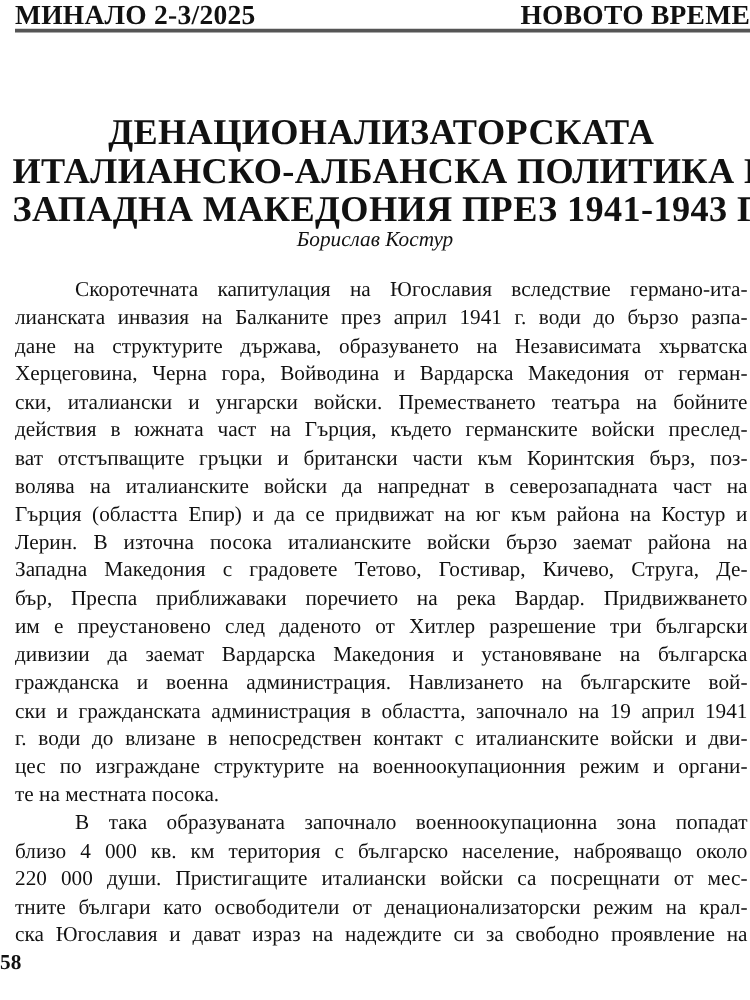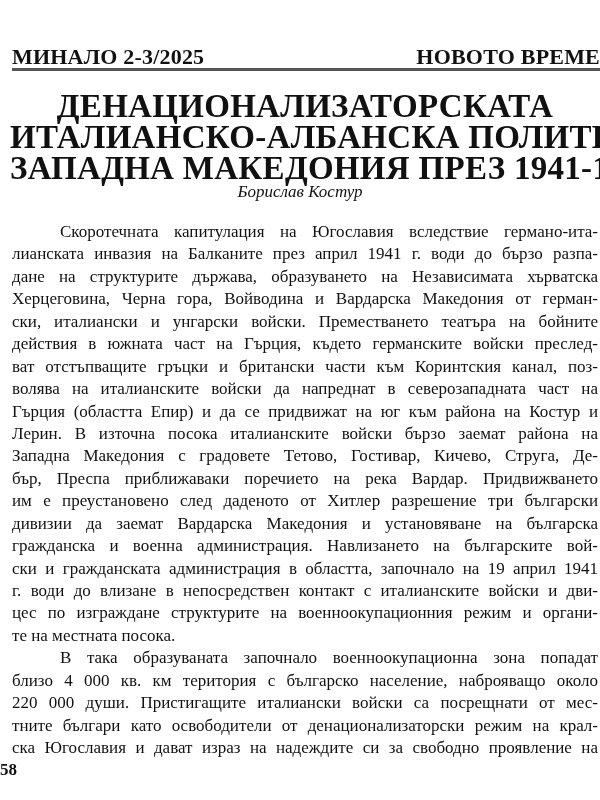--- a/index.html
+++ b/index.html
@@ -1,23 +1,23 @@
 <!DOCTYPE html>
 <html><head>
 <meta charset="utf-8">
 <style>
   html, body { margin: 0; padding: 0; background: #ffffff; }
   body { width: 600px; height: 800px; overflow: hidden; position: relative;
          font-family: "Liberation Serif", "DejaVu Serif", serif; color: #111; }
   .header { position: absolute; left: 12px; right: 0; top: 0; height: 23px;
             border-bottom: 3px solid #555; display: flex; justify-content: space-between;
-            align-items: flex-end; margin-top: 45px; }
+            align-items: flex-end; }
   .header span { font-weight: bold; font-size: 22px; line-height: 22px; letter-spacing: 0.2px; }
   .title { position: absolute; left: 10px; right: 0; top: 91px; text-align: center;
-           font-weight: bold; font-size: 33px; line-height: 31px; letter-spacing: 0.3px; }
+           font-weight: bold; font-size: 29px; line-height: 31px; letter-spacing: 0.3px; }
   .title div { white-space: nowrap; }
   .author { position: absolute; left: 0; right: 0; top: 182px; text-align: center;
             font-style: italic; font-size: 17px; line-height: 20px; }
   .body { position: absolute; left: 12px; width: 586px; top: 221px;
           font-size: 17px; line-height: 22.45px; }
   .line { white-space: nowrap; text-align: justify; text-align-last: justify; height: 22.45px; }
   .line.last { text-align-last: left; }
   .indent { padding-left: 48px; }
   .pagenum { position: absolute; left: 0; right: 0; top: 760px; text-align: left;
              font-weight: bold; font-size: 17px; }
@@ -38,21 +38,21 @@
 
 <div class="author">Борислав Костур</div>
 
 <div class="body">
   <div class="line indent">Скоротечната капитулация на Югославия вследствие германо-ита-</div>
   <div class="line">лианската инвазия на Балканите през април 1941 г. води до бързо разпа-</div>
   <div class="line">дане на структурите държава, образуването на Независимата хърватска</div>
   <div class="line">Херцеговина, Черна гора, Войводина и Вардарска Македония от герман-</div>
   <div class="line">ски, италиански и унгарски войски. Преместването театъра на бойните</div>
   <div class="line">действия в южната част на Гърция, където германските войски преслед-</div>
-  <div class="line">ват отстъпващите гръцки и британски части към Коринтския канал, поз-</div>
+  <div class="line">ват отстъпващите гръцки и британски части към Коринтския бърз, поз-</div>
   <div class="line">волява на италианските войски да напреднат в северозападната част на</div>
   <div class="line">Гърция (областта Епир) и да се придвижат на юг към района на Костур и</div>
   <div class="line">Лерин. В източна посока италианските войски бързо заемат района на</div>
   <div class="line">Западна Македония с градовете Тетово, Гостивар, Кичево, Струга, Де-</div>
   <div class="line">бър, Преспа приближаваки поречието на река Вардар. Придвижването</div>
   <div class="line">им е преустановено след даденото от Хитлер разрешение три български</div>
   <div class="line">дивизии да заемат Вардарска Македония и установяване на българска</div>
   <div class="line">гражданска и военна администрация. Навлизането на българските вой-</div>
   <div class="line">ски и гражданската администрация в областта, започнало на 19 април 1941</div>
   <div class="line">г. води до влизане в непосредствен контакт с италианските войски и дви-</div>

